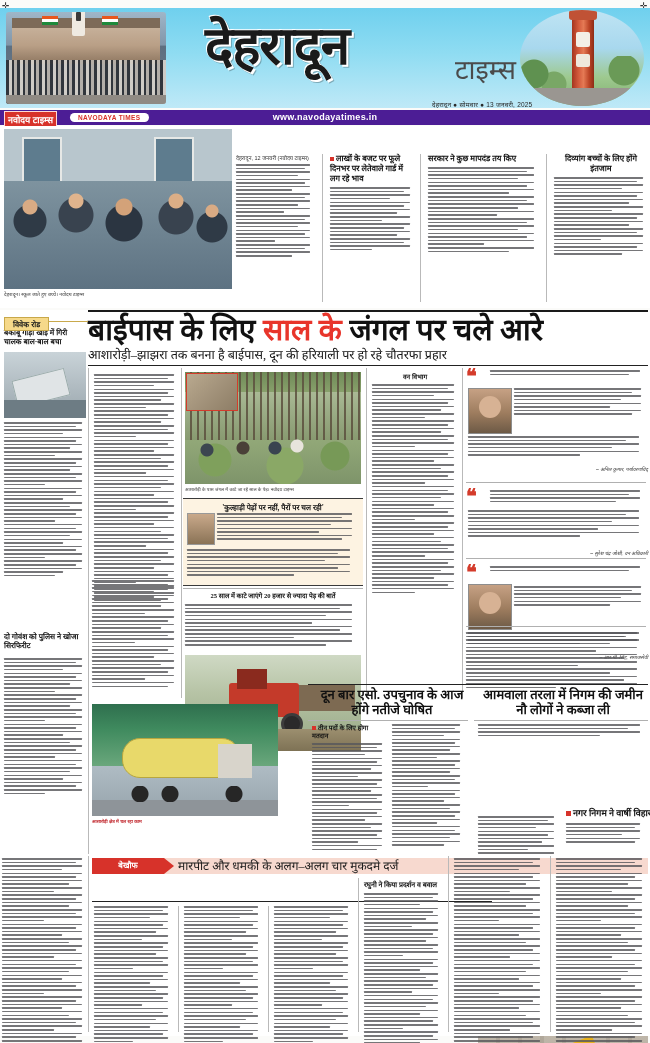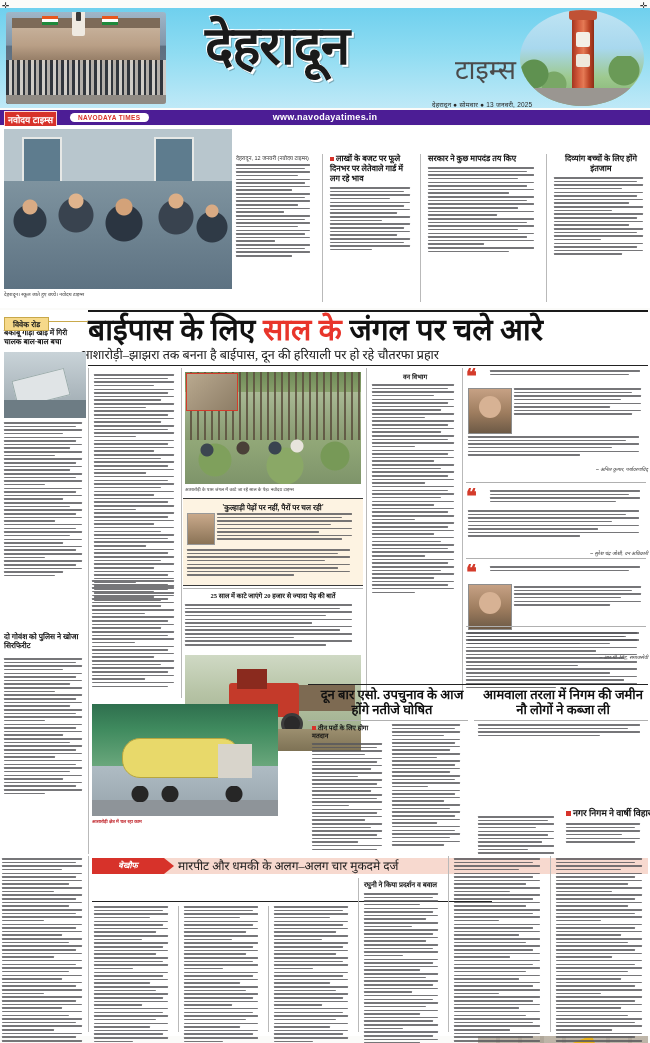--- a/index.html
+++ b/index.html
@@ -108,21 +108,21 @@
      font-family:"Liberation Serif","DejaVu Serif",serif;}
   .tsc .bullet{display:inline-block;width:4px;height:4px;background:#d7322a;margin-right:2px;}
   .tsc .place{font-size:5.5px;color:#333;margin-bottom:2px;}
 
   
   .lead{position:absolute;left:0;top:310px;width:650px;height:546px;background:#fff;}
   .lead-rule-top{position:absolute;left:88px;top:0;width:560px;height:2px;background:#1a1a1a;}
   .lead-head{position:absolute;left:88px;top:4px;width:562px;font-size:30px;line-height:31px;
      font-weight:bold;color:#111;font-family:"Liberation Serif","DejaVu Serif",serif;white-space:nowrap;}
   .lead-head .red{color:#e8352b;}
-  .lead-sub{position:absolute;left:80px;top:38px;width:562px;font-size:12.5px;line-height:14px;color:#111;
+  .lead-sub{position:absolute;left:88px;top:38px;width:562px;font-size:12.5px;line-height:14px;color:#111;
      font-family:"Liberation Serif","DejaVu Serif",serif;white-space:nowrap;}
   .lead-sep{position:absolute;left:88px;top:55px;width:560px;height:1px;background:#222;}
 
   
   .rail{position:absolute;left:2px;top:0px;width:86px;height:546px;}
   .badge{display:inline-block;background:#f6d98a;border:1px solid #c8a84a;font-size:7.5px;font-weight:bold;
      padding:1px 8px;color:#1a1a1a;}
   .badge-row{position:absolute;left:2px;top:3px;width:84px;}
   .badge-row:before{content:"";position:absolute;left:0;right:0;top:8px;height:1px;background:#c9a94c;z-index:0;}
   .badge-row .badge{position:relative;z-index:1;}
@@ -201,21 +201,21 @@
 
   .nagar-box{position:absolute;left:478px;top:820px;width:170px;}
   .nagar-box .nh{font-size:9px;line-height:11px;font-weight:bold;color:#111;
      font-family:"Liberation Serif","DejaVu Serif",serif;}
   .nagar-box .nbul{display:inline-block;width:5px;height:5px;background:#d7322a;margin-right:2px;}
 
   
   .bottom{position:absolute;left:0;top:856px;width:650px;height:180px;background:#fff;}
   .bz-strip{position:absolute;left:92px;top:2px;width:556px;height:16px;background:#f7d9cf;}
   .bz-tag{position:absolute;left:92px;top:2px;width:72px;height:16px;background:#d7322a;color:#fff;
-     font-size:8px;font-weight:bold;text-align:center;line-height:16px;font-style:italic;}
+     font-size:8px;font-weight:bold;text-align:center;line-height:16px;}
   .bz-tag:after{content:"";position:absolute;right:-10px;top:0;border-top:8px solid transparent;
      border-bottom:8px solid transparent;border-left:10px solid #d7322a;}
   .bz-kick{position:absolute;left:178px;top:3px;font-size:12px;color:#1a1a1a;line-height:15px;
      font-family:"Liberation Serif","DejaVu Serif",serif;}
   .b-head{position:absolute;left:92px;top:20px;width:400px;font-size:20px;line-height:22px;}
   .b-rule{position:absolute;left:92px;top:45px;width:400px;height:1px;background:#222;}
 
   .smallhead{font-size:8.5px;font-weight:bold;line-height:10px;color:#111;
     font-family:"Liberation Serif","DejaVu Serif",serif;}
   .minihead{font-size:6.5px;font-weight:bold;line-height:8px;color:#111;}

